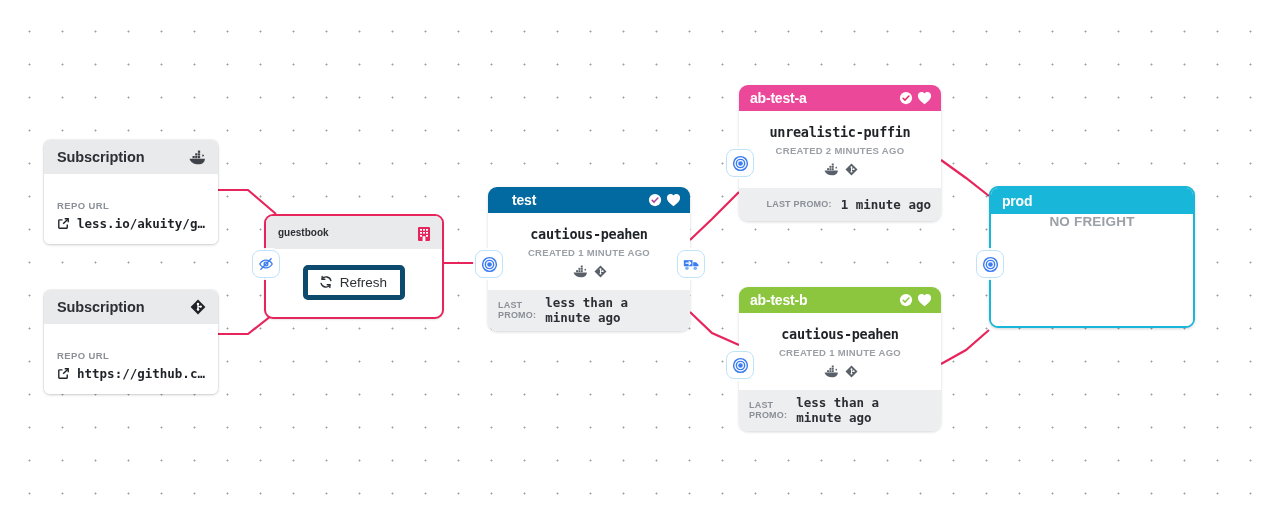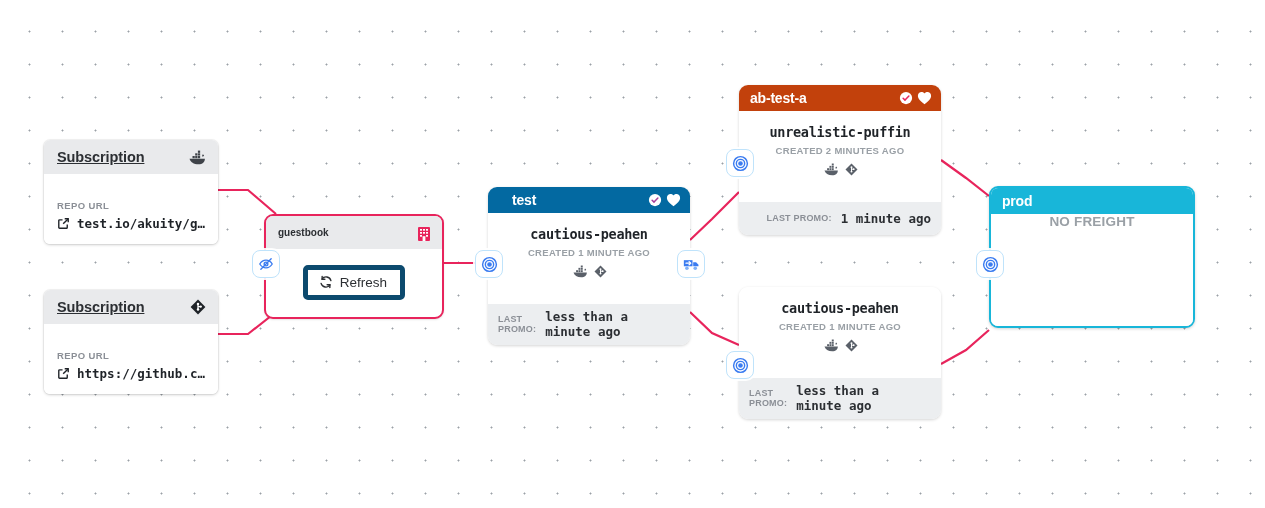--- a/index.html
+++ b/index.html
@@ -45,21 +45,20 @@
     padding: 9px 12px 9px 13px;
     display: flex;
     align-items: center;
     justify-content: space-between;
   }
   .sub-head-title {
     font-size: 14.5px;
     font-weight: bold;
     color: #2c2f33;
     letter-spacing: -0.1px;
-    text-decoration: underline;
   }
   .sub-body {
     padding: 10px 12px 13px 13px;
     background: #fff;
   }
   .sub-label {
     font-size: 9.5px;
     font-weight: bold;
     letter-spacing: 0.4px;
     color: #8b8f96;
@@ -146,21 +145,21 @@
     color: #ffffff;
     letter-spacing: -0.2px;
   }
   .stage-head-icons {
     display: flex;
     align-items: center;
     gap: 4px;
   }
   .stage-body {
     background: #ffffff;
-    padding: 13px 10px 26px 10px;
+    padding: 13px 10px 12px 10px;
     text-align: center;
   }
   .freight-name {
     font-family: "DejaVu Sans Mono", monospace;
     font-size: 13.5px;
     font-weight: bold;
     color: #1f2328;
     letter-spacing: -0.3px;
   }
   .freight-created {
@@ -285,21 +284,21 @@
     <div class="sub-body">
       <div class="sub-label">REPO URL</div>
       <div class="sub-url">
         <span>
           <svg width="13" height="13" viewBox="0 0 16 16" fill="none" stroke="#1f2328" stroke-width="1.7">
             <path d="M9.5 2.2h4.3v4.3"></path>
               <path d="M13.3 2.7 7.6 8.4"></path>
             <path d="M12.6 9.3v3.6a1 1 0 0 1-1 1H3.2a1 1 0 0 1-1-1V4.5a1 1 0 0 1 1-1h3.6"></path>
           </svg>
         </span>
-        <span>test.io/akuity/g…</span>
+        <span>less.io/akuity/g…</span>
       </div>
     </div>
   </div>
 
   <div class="sub-card" style="left:44px; top:290px;">
     <div class="sub-head">
       <span class="sub-head-title">Subscription</span>
       <span>
         <svg width="16" height="16" viewBox="0 0 16 16">
           <g fill="#1f2328">
@@ -414,21 +413,21 @@
         </span>
       </div>
     </div>
     <div class="stage-footer">
       <span class="promo-label">LAST<br>PROMO:</span>
       <span class="promo-value">less than a minute ago</span>
     </div>
   </div>
 
   <div class="stage" style="left:739px; top:85px;">
-    <div class="stage-head" style="background:#c2410c;text-align:center;">
+    <div class="stage-head" style="background:#ec4899;text-align:center;">
       <span class="stage-name">ab-test-a</span>
       <span class="stage-head-icons">
         <span>
           <svg width="14" height="14" viewBox="0 0 16 16">
             <circle cx="8" cy="8" r="7" fill="#ffffff"></circle>
             <path d="M4.7 8.2 6.9 10.4 11.3 5.7" fill="none" stroke="#e8245c" stroke-width="1.7" stroke-linecap="round" stroke-linejoin="round"></path>
           </svg>
         </span>
         <span>
           <svg width="15" height="14" viewBox="0 0 16 15">
@@ -469,20 +468,36 @@
         </span>
       </div>
     </div>
     <div class="stage-footer centered">
       <span class="promo-label inline">LAST PROMO:</span>
       <span class="promo-value">1 minute ago</span>
     </div>
   </div>
 
   <div class="stage" style="left:739px; top:287px;">
+    <div class="stage-head" style="background:#8cc63e;">
+      <span class="stage-name">ab-test-b</span>
+      <span class="stage-head-icons">
+        <span>
+          <svg width="14" height="14" viewBox="0 0 16 16">
+            <circle cx="8" cy="8" r="7" fill="#ffffff"></circle>
+            <path d="M4.7 8.2 6.9 10.4 11.3 5.7" fill="none" stroke="#8cc63e" stroke-width="1.7" stroke-linecap="round" stroke-linejoin="round"></path>
+          </svg>
+        </span>
+        <span>
+          <svg width="15" height="14" viewBox="0 0 16 15">
+            <path d="M8 14.2C3.6 11 0.9 8.6 0.9 5.4 0.9 3 2.7 1.2 4.9 1.2c1.3 0 2.4.6 3.1 1.6.7-1 1.8-1.6 3.1-1.6 2.2 0 4 1.8 4 4.2 0 3.2-2.7 5.6-7.1 8.8z" fill="#ffffff"></path>
+          </svg>
+        </span>
+      </span>
+    </div>
     <div class="stage-body">
       <div class="freight-name">cautious-peahen</div>
       <div class="freight-created">CREATED 1 MINUTE AGO</div>
       <div class="freight-icons">
         <span>
           <svg width="16" height="13" viewBox="0 0 24 20">
             <g fill="#5a6069">
               <rect x="6" y="8" width="3" height="3"></rect>
                 <rect x="9.6" y="8" width="3" height="3"></rect>
               <rect x="13.2" y="8" width="3" height="3"></rect>

